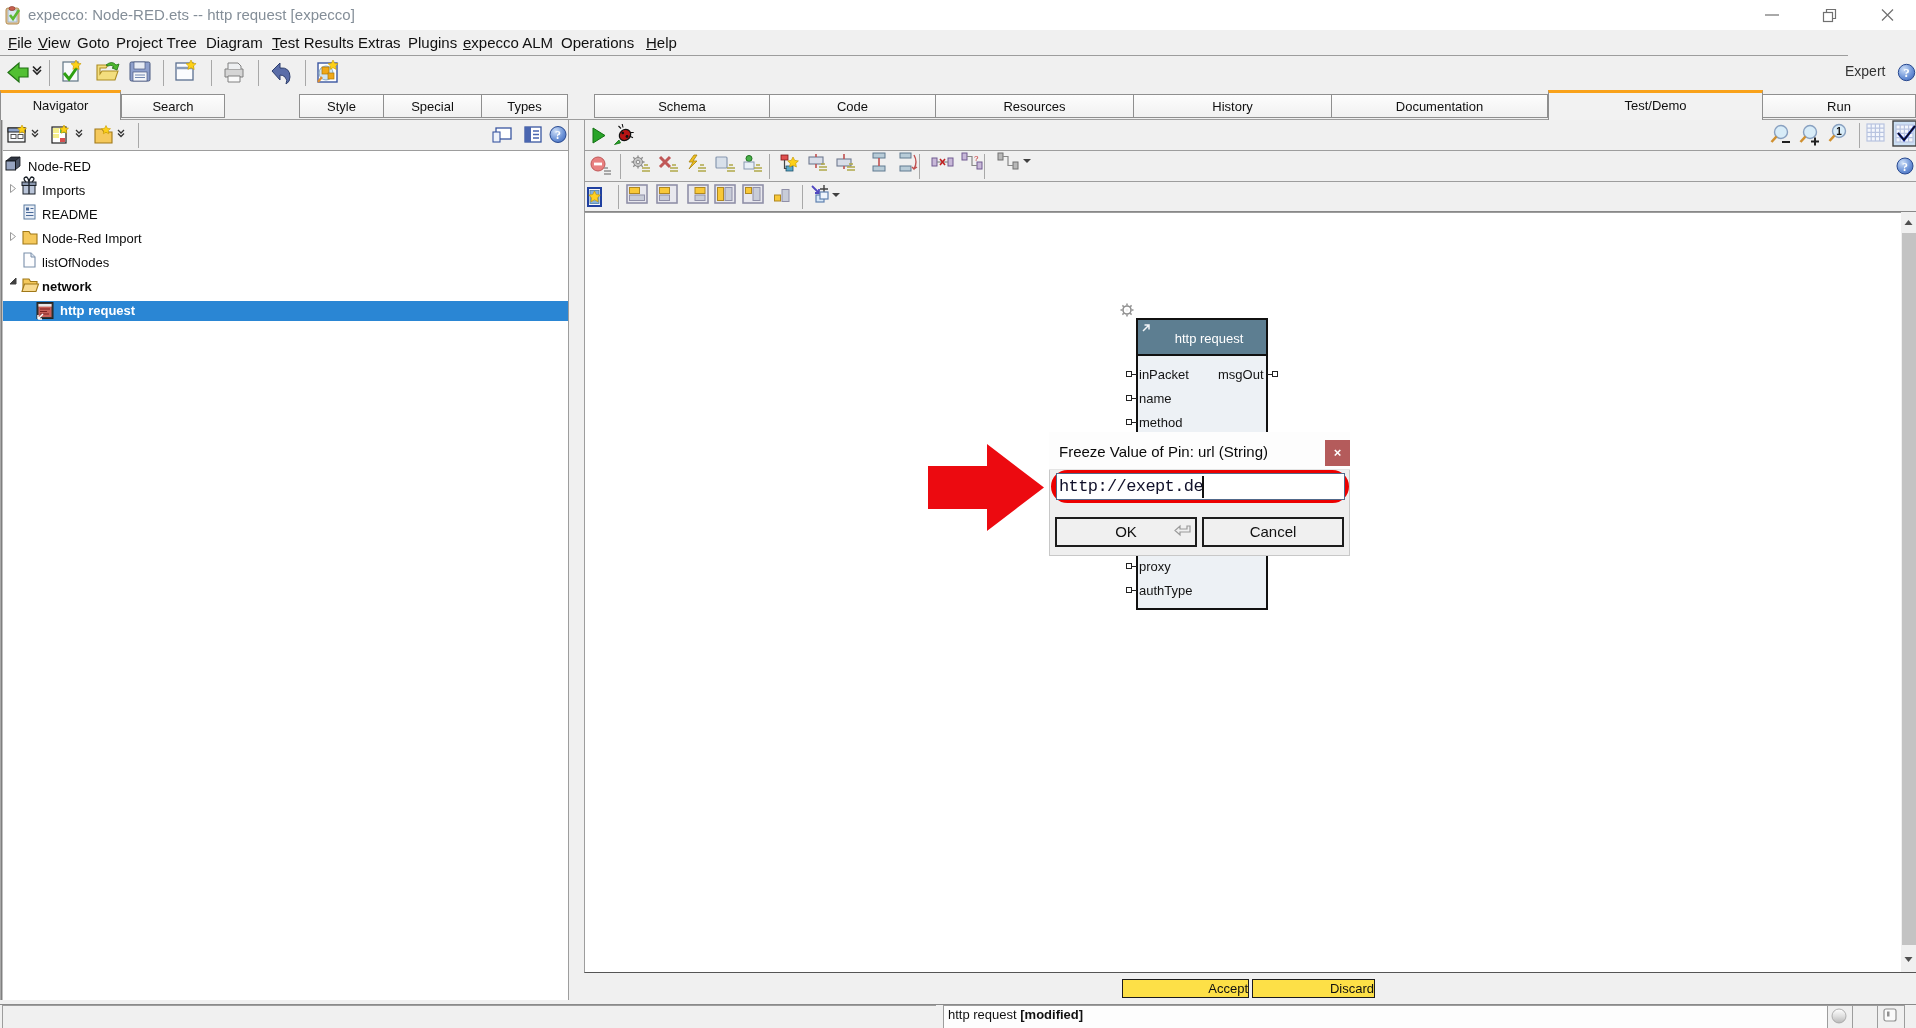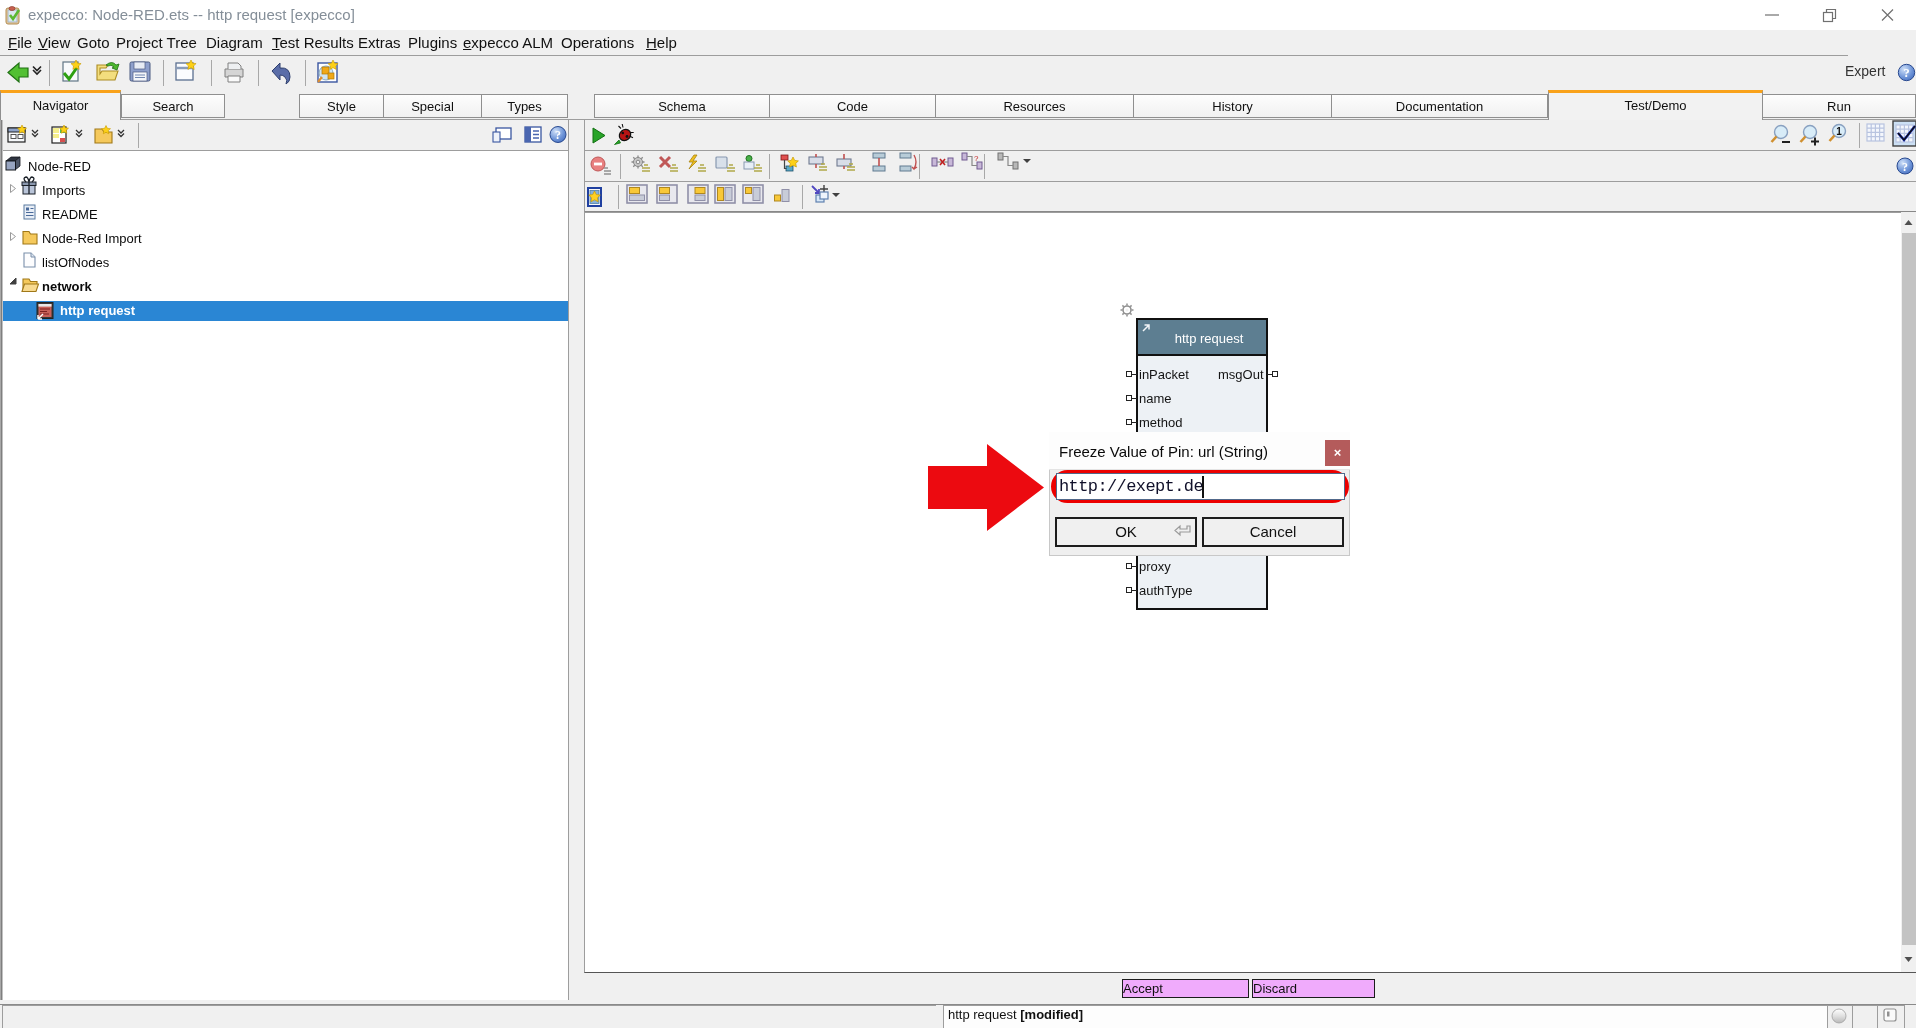--- a/index.html
+++ b/index.html
@@ -45,22 +45,22 @@
   
   .pinlbl{position:absolute;font-size:13px;color:#141414;white-space:nowrap;}
   .pinsq{position:absolute;width:6px;height:6px;background:#fff;border:1px solid #222;box-sizing:border-box;}
   .pinline{position:absolute;height:1px;background:#222;}
   
   #dlg{left:1049px;top:432px;width:301px;height:124px;background:#efefef;
        border:1px solid #c8c8c8;box-sizing:border-box;}
   
   .btn{position:absolute;box-sizing:border-box;border:2px solid #1c1c1c;background:#f0f0f0;
        font-size:15px;color:#101010;text-align:center;}
-  .btn2{position:absolute;box-sizing:border-box;border:1px solid #1c1c1c;background:#f0abfc;
-       font-size:13px;color:#101010;text-align:left;}
+  .btn2{position:absolute;box-sizing:border-box;border:1px solid #1c1c1c;background:#fde047;
+       font-size:13px;color:#101010;text-align:right;}
   
   #statusbar{left:0;top:1000px;width:1588px;height:28px;background:#f0f0f0;}
 </style>
 </head>
 <body>
 
 <div class="abs" id="titlebar"></div>
 <svg class="abs" style="left:3px;top:5px" width="20" height="20" viewBox="0 0 20 20">
   <rect x="3" y="3" width="13" height="16" rx="2" fill="#e8c89a" stroke="#b08d55" stroke-width="1"></rect>
   <rect x="5" y="5" width="9" height="12" fill="#dbe7f0" stroke="#9ab0c0" stroke-width="0.8"></rect>

